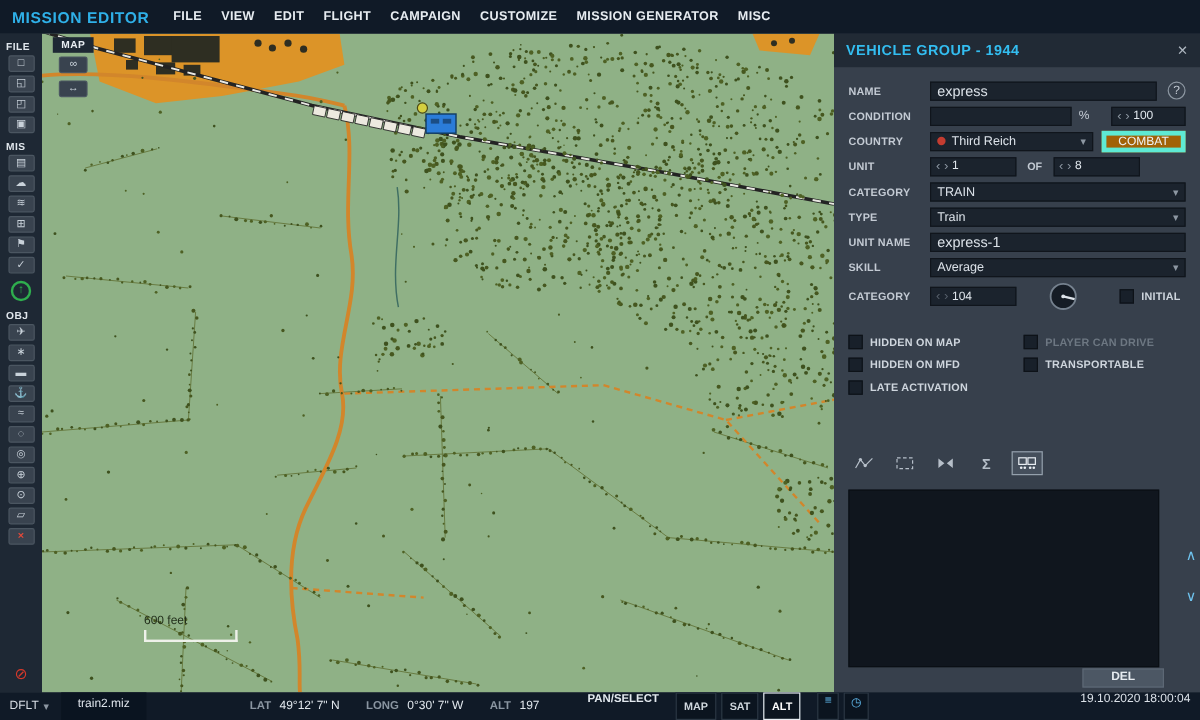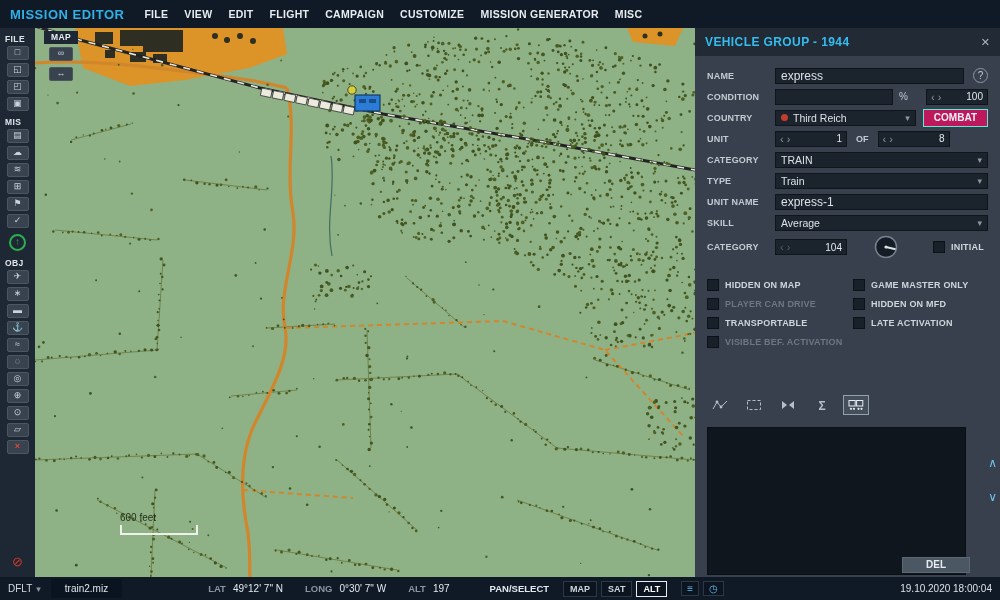--- a/index.html
+++ b/index.html
@@ -39,43 +39,43 @@
   #pbody{padding:9px 12px 0 12px;flex:1;display:flex;flex-direction:column;position:relative}
   .prow{display:flex;align-items:center;height:21px}
   .plabel{width:68px;flex:0 0 68px;color:#c3cad3;font-size:9px;font-weight:bold;letter-spacing:.2px}
   .txt{height:16px;background:#1b232d;border:1px solid #10151c;color:#dbe1e8;font-size:12px;padding:0 5px;font-family:inherit;outline:none}
   .grow{flex:1}
   .dd{height:16px;background:#1b232d;border:1px solid #10151c;color:#dbe1e8;font-size:10.5px;display:flex;align-items:center;padding:0 5px;cursor:pointer}
   .dd .ddv{flex:1;white-space:nowrap;overflow:hidden}
   .chev{color:#8d97a2;font-size:9px}
   .spin{height:16px;background:#1b232d;border:1px solid #10151c;color:#dbe1e8;font-size:10.5px;display:flex;align-items:center;padding:0 4px;gap:3px;cursor:pointer}
   .spin .arr{color:#8d97a2;font-size:11px;line-height:10px}
-  .spin .sval{flex:1;text-align:right}
+  .spin .sval{flex:1;}
   .spin.dim{color:#6d7782}
   .spin.dim .arr{color:#57606b}
-  .combat{height:18px;background:#be185d;border:1px solid #5eead4;color:#eef2f6;font-size:10px;font-weight:bold;padding:0 10px;margin-left:7px;cursor:pointer;font-family:inherit}
+  .combat{height:18px;background:#a16207;border:4px solid #5eead4;color:#eef2f6;font-size:10px;font-weight:normal;padding:0 10px;margin-left:7px;cursor:pointer;font-family:inherit}
   .helpbtn{width:15px;height:15px;border:1px solid #8d97a2;border-radius:50%;color:#c3cad3;font-size:10px;text-align:center;line-height:13px;margin-left:9px;cursor:pointer;flex:0 0 15px}
   .pctext{color:#c3cad3;font-size:10px;margin:0 6px}
   .oftext{color:#c3cad3;font-size:9px;font-weight:bold;margin:0 9px}
   .reddot{width:7px;height:7px;border-radius:50%;background:#c43c30;margin-right:5px;flex:0 0 7px}
   .cbgrid{display:grid;grid-template-columns:142px 1fr;gap:0 4px;margin-top:14px}
   .cbrow{display:flex;align-items:center;height:19px;gap:6px}
   .cb{width:12px;height:12px;background:#18202a;border:1px solid #0d1218;flex:0 0 12px;cursor:pointer}
   .cblabel{font-size:9px;color:#ced5dd;font-weight:bold;letter-spacing:.2px;white-space:nowrap}
   .cbrow.dis .cblabel{color:#6d7782}
   .hdgrow{height:28px}
   .tabbar{display:flex;gap:8px;margin-top:44px;align-items:center}
   .tab{width:26px;height:20px;display:flex;align-items:center;justify-content:center;cursor:pointer;border:1px solid transparent;color:#b6bfc9}
   .tab.active{background:#454f5c;border:1px solid #94a0ac;color:#e8edf2}
   .listbox{margin-top:12px;width:259px;height:148px;background:#10161e;border:1px solid #0a0f15}
   .railbtn{position:absolute;right:3px;color:#6fc3ee;font-size:12px;cursor:pointer}
   .delbtn{position:absolute;right:30px;bottom:4px;width:68px;height:16px;background:#4c5764;border:1px solid #5d6875;color:#e6ebf0;font-size:10px;font-weight:bold;text-align:center;line-height:14px;cursor:pointer}
 
   
-  #footer{position:absolute;left:0;top:577px;width:1000px;height:23px;background:#101a27;display:flex;align-items:center;font-size:10px;color:#d6dce3;padding:0 8px;z-index:6}
+  #footer{position:absolute;left:0;top:577px;width:1000px;height:23px;background:#101a27;display:flex;font-size:10px;color:#d6dce3;padding:0 8px;z-index:6}
   .preset{display:flex;gap:4px;align-items:center;cursor:pointer}
   .filetab{background:#0a1420;padding:4px 14px;color:#dde3ea;margin-left:10px;cursor:pointer}
   .sgroup{display:flex;gap:7px;align-items:center}
   .slabel{color:#8a95a1;font-weight:bold;font-size:9.5px}
   .sval{color:#e2e8ee;font-size:10px}
   .mode{color:#e2e8ee;font-weight:bold;font-size:9.5px}
   .fbtn{background:#0b141f;border:1px solid #2c3845;color:#cfd6dd;font-size:9px;font-weight:bold;padding:2px 6px;cursor:pointer;font-family:inherit}
   .fbtn.active{border-color:#e7edf3;color:#fff}
   .ficon{color:#5fb7ea;font-size:10px;background:#0b141f;border:1px solid #2c3845;padding:1px 5px;cursor:pointer}
   .dt{margin-left:auto;color:#dbe1e8;font-size:10px}
@@ -2251,43 +2251,35 @@
           <circle cx="13" cy="13" r="1.6" fill="#dde3ea"></circle>
         </svg>
         <div class="cb" style="margin-left:34px"></div>
         <span class="cblabel" style="margin-left:6px">INITIAL</span>
       </div>
       <div class="cbgrid">
         <div class="cbrow">
             <div class="cb"></div>
             <span class="cblabel">HIDDEN ON MAP</span>
           </div>
-        <div class="cbrow">
-            <div class="cb"></div>
-            <span class="cblabel">GAME MASTER ONLY</span>
-          </div>
         <div class="cbrow dis">
             <div class="cb"></div>
             <span class="cblabel">PLAYER CAN DRIVE</span>
           </div>
         <div class="cbrow">
             <div class="cb"></div>
             <span class="cblabel">HIDDEN ON MFD</span>
           </div>
         <div class="cbrow">
             <div class="cb"></div>
             <span class="cblabel">TRANSPORTABLE</span>
           </div>
         <div class="cbrow">
             <div class="cb"></div>
             <span class="cblabel">LATE ACTIVATION</span>
-          </div>
-        <div class="cbrow dis">
-            <div class="cb"></div>
-            <span class="cblabel">VISIBLE BEF. ACTIVATION</span>
           </div>
       </div>
       <div class="tabbar">
         <div class="tab">
             <svg width="16" height="12">
               <polyline points="1,10 5,3 9,8 15,2" fill="none" stroke="currentColor"></polyline>
               <circle cx="5" cy="3" r="1.4" fill="currentColor"></circle>
               <circle cx="9" cy="8" r="1.4" fill="currentColor"></circle>
             </svg>
           </div>

